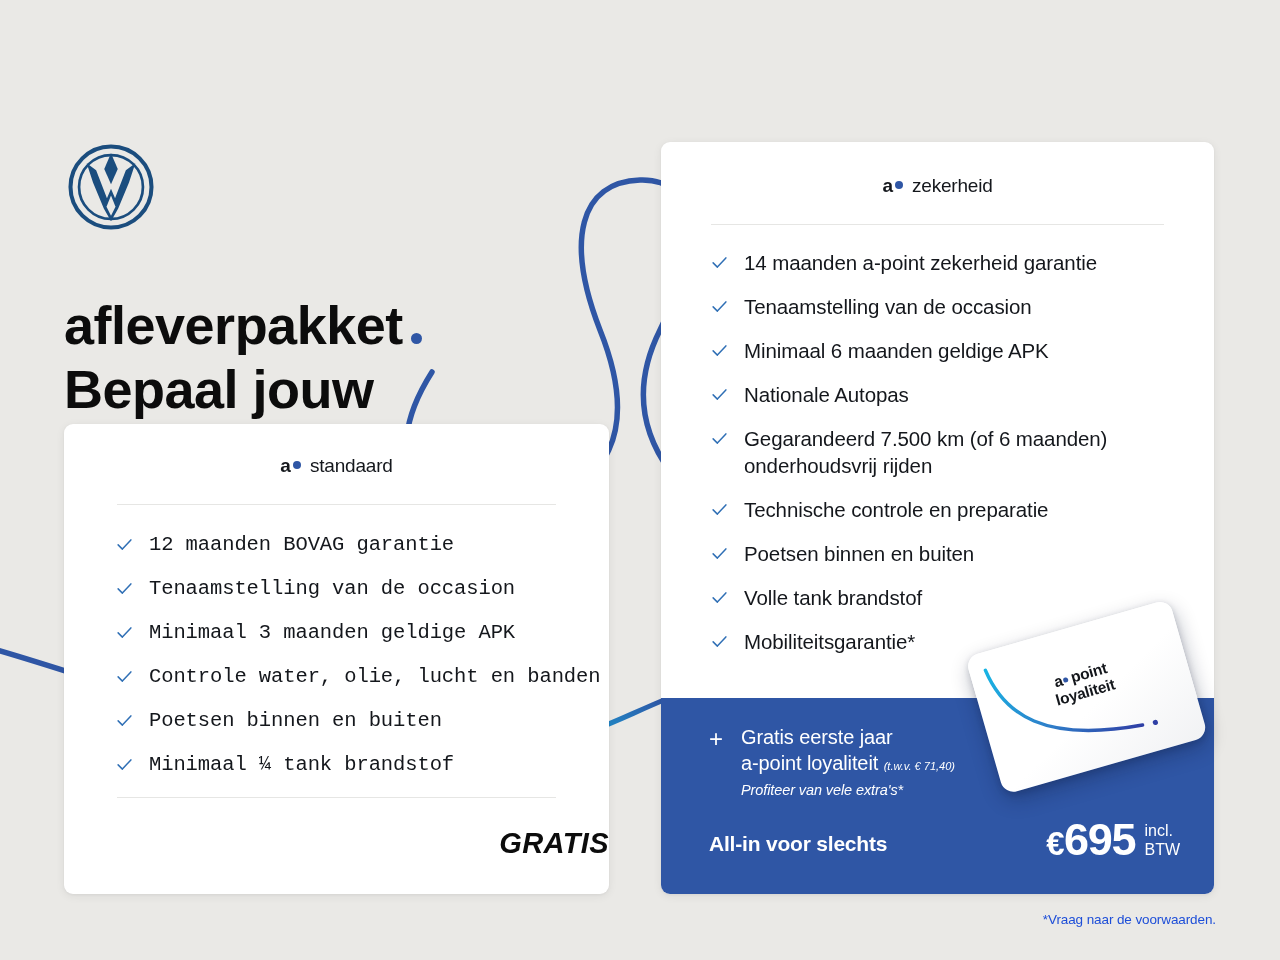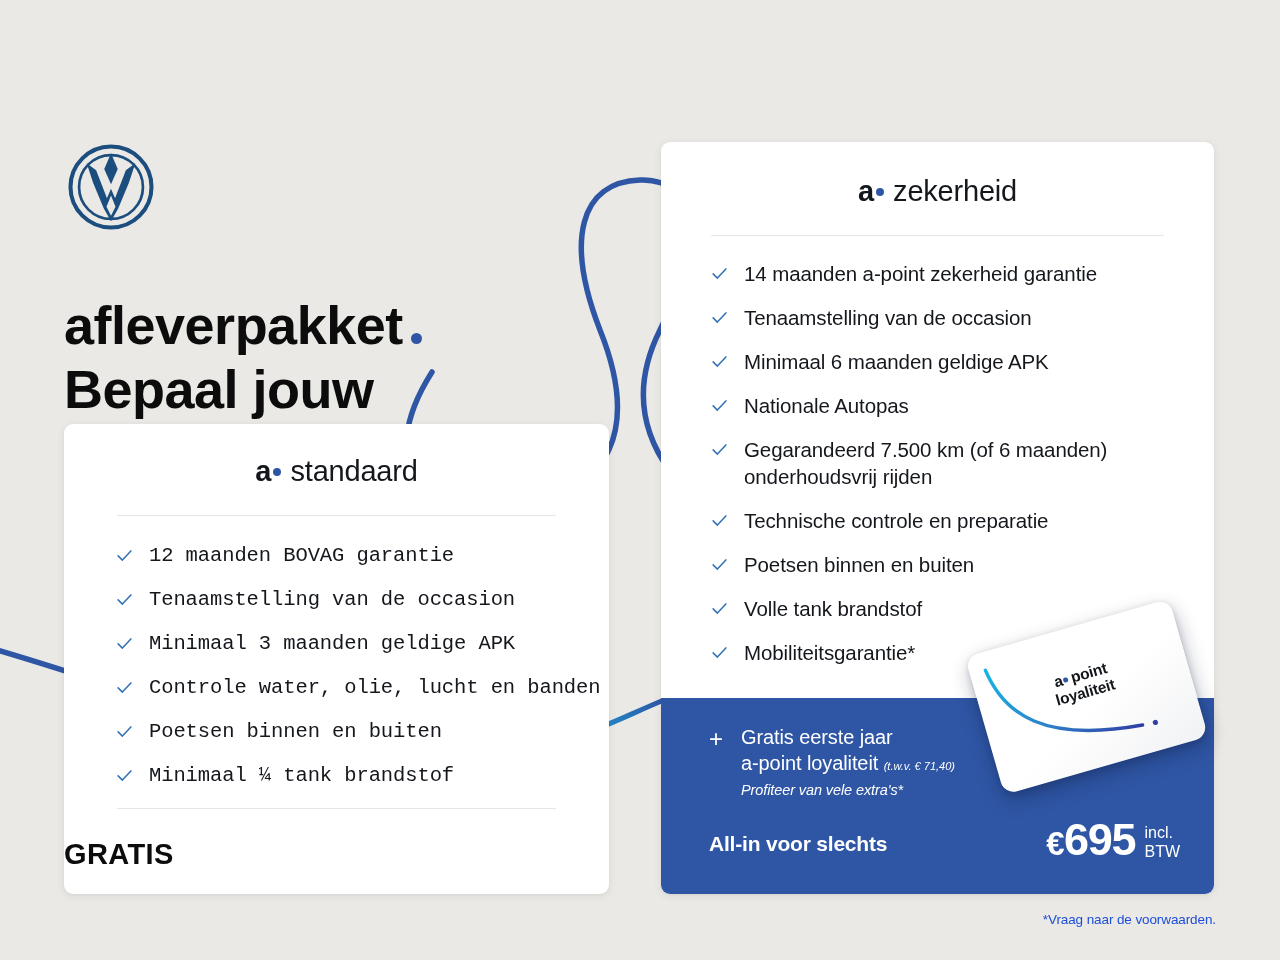--- a/index.html
+++ b/index.html
@@ -90,21 +90,21 @@
     top: 142px;
     width: 553px;
     height: 752px;
     overflow: hidden;
     display: flex;
     flex-direction: column;
   }
 
   .card-title {
     text-align: center;
-    font-size: 29px;
+    font-size: 19px;
     font-weight: 400;
     color: #14171c;
     letter-spacing: -0.2px;
   }
   .card-title .brand-a {
     font-weight: 700;
     letter-spacing: 0;
   }
   .brand-dot {
     display: inline-block;
@@ -122,26 +122,27 @@
     border: 0;
     margin: 0;
   }
 
   
   #card-standaard .title-wrap { padding-top: 31px; }
   #card-standaard .rule-top { margin: 27px 53px 0 53px; }
   #card-standaard .feature-list { margin: 26px 0 0 0; padding: 0 0 0 52px; list-style: none; font-family: Liberation Mono, monospace; }
   #card-standaard .rule-bottom { margin: 19px 53px 0 53px; }
   #gratis-label {
-    text-align: left;
+    text-align: right;
     font-size: 29px;
     font-weight: 700;
     color: #0c0c0c;
     letter-spacing: 0.4px;
     margin-top: 29px;
+    font-style: italic;
   }
 
   
   #card-zekerheid .title-wrap { padding-top: 33px; }
   #card-zekerheid .rule-top { margin: 27px 50px 0 50px; }
   #card-zekerheid .feature-list { margin: 24px 0 0 0; padding: 0 42px 0 50px; list-style: none; }
 
   
   .feature-list li {
     display: flex;
@@ -228,21 +229,21 @@
     z-index: 3;
   }
   #price-label {
     font-size: 21px;
     font-weight: 700;
     letter-spacing: -0.2px;
     padding-bottom: 6px;
   }
   #price-amount-wrap {
     display: flex;
-    align-items: flex-end;
+    align-items: center;
   }
   #price-amount {
     font-size: 45px;
     font-weight: 700;
     letter-spacing: -1.2px;
     line-height: 1;
   }
   #price-amount .cur { font-size: 33px; letter-spacing: -0.6px; }
   #price-suffix {
     font-size: 16px;

